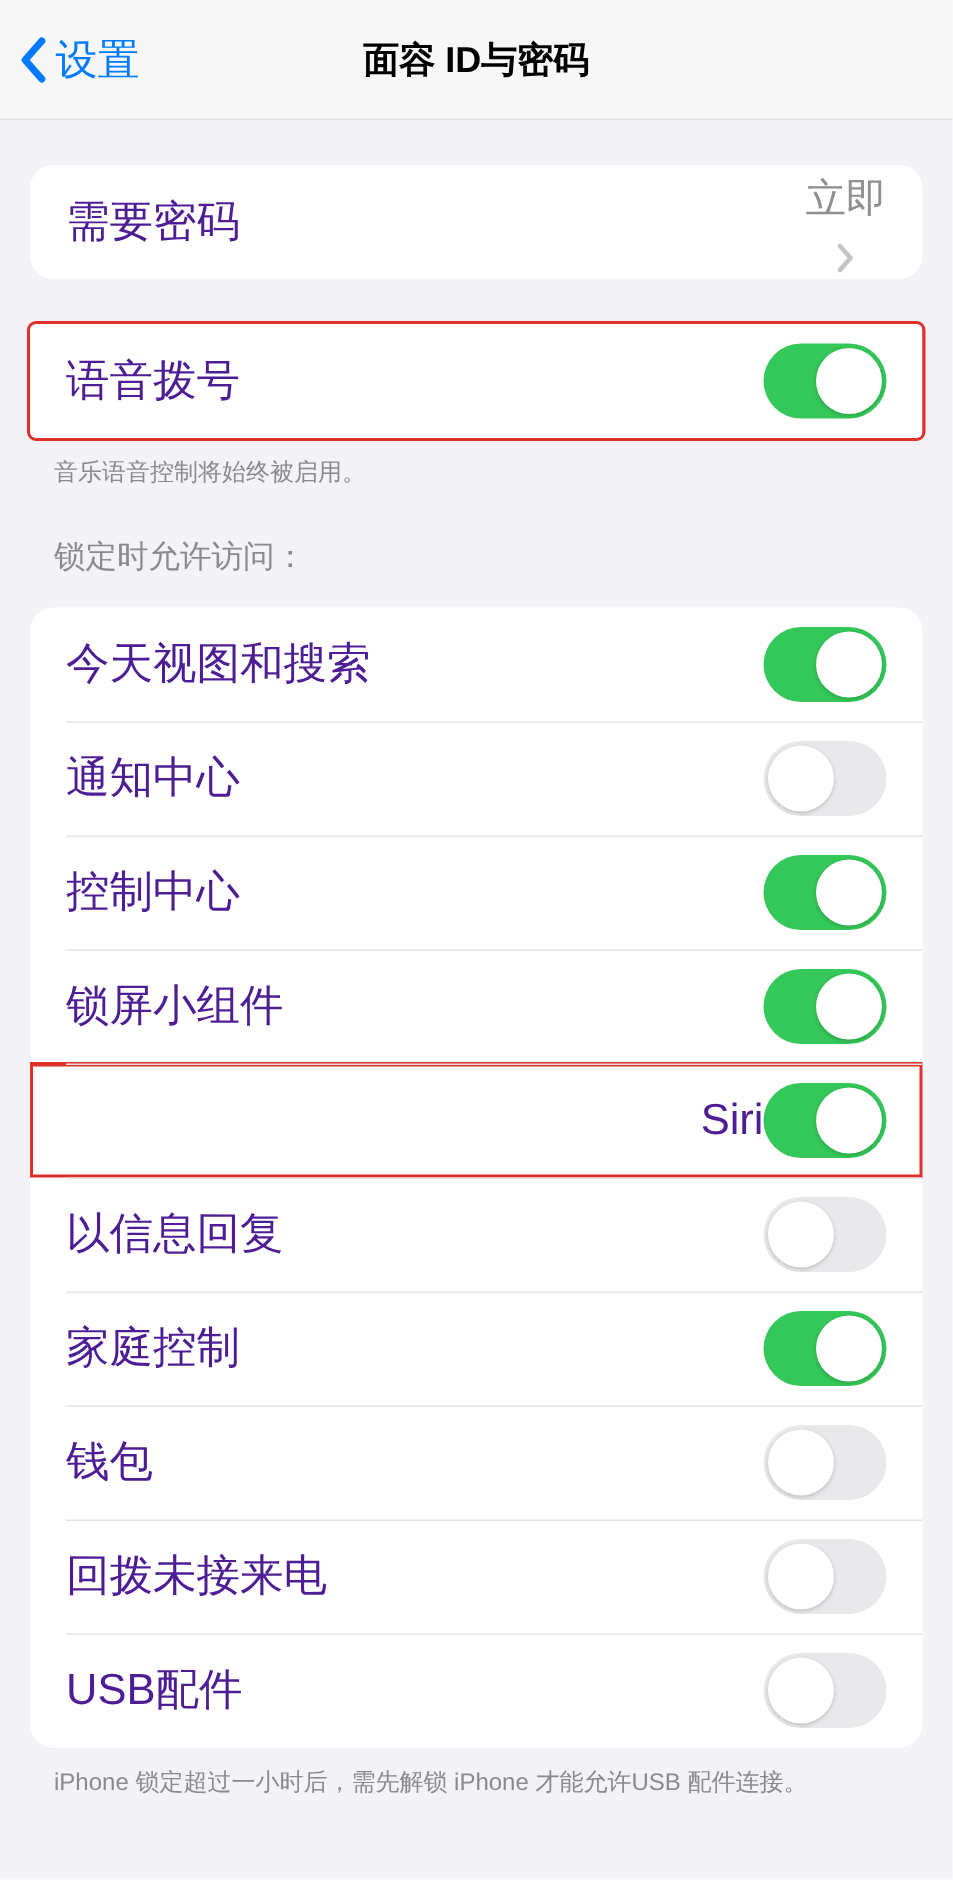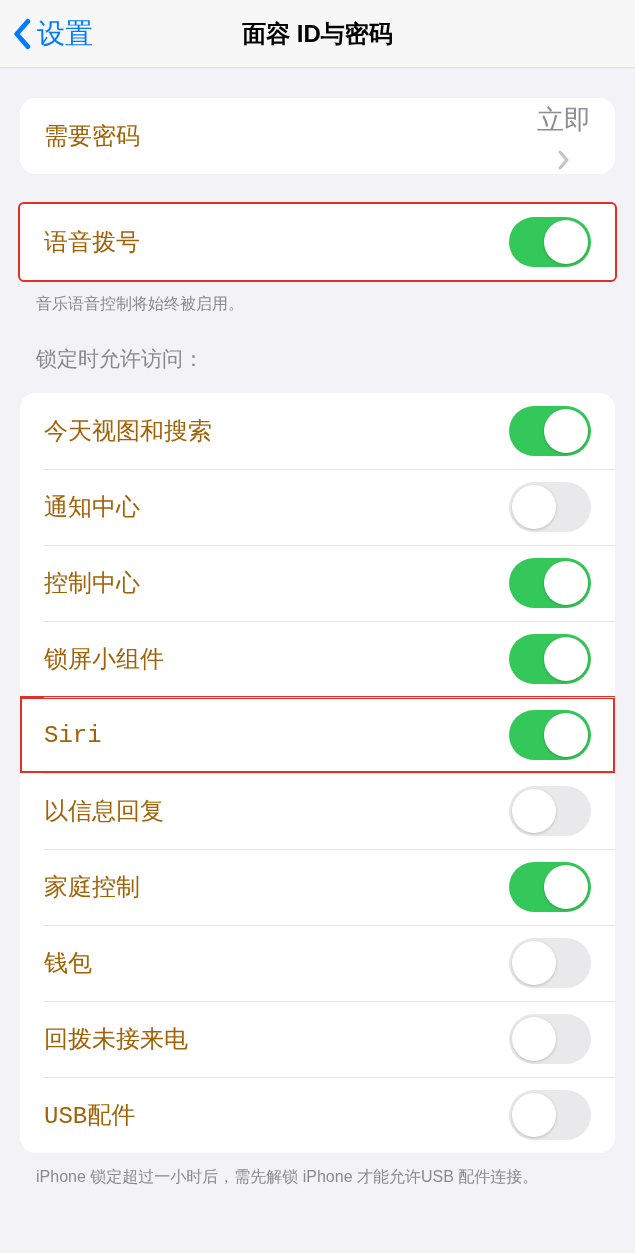--- a/index.html
+++ b/index.html
@@ -11,21 +11,21 @@
     body {
       font-family: -apple-system, BlinkMacSystemFont, "PingFang SC", "Helvetica Neue", sans-serif;
       background: #f2f2f7;
       width: 635px;
       height: 1253px;
       overflow: hidden;
     }
     .header {
       display: flex;
       align-items: center;
-      height: 68px;
+      height: 80px;
       background: #f7f7f7;
       border-bottom: 1px solid #e0e0e0;
       position: relative;
     }
     .back-button {
       display: flex;
       align-items: center;
       padding-left: 12px;
       color: #007aff;
       font-size: 28px;
@@ -77,26 +77,26 @@
       position: absolute;
       top: 0;
       left: 24px;
       right: 0;
       height: 1px;
       background: #e4e4e7;
     }
     .row.highlighted {
       outline: 3px solid #e03028;
       outline-offset: -2px;
+      justify-content: flex-end;
     }
     .row-label {
-      font-size: 24px;
-      color: #a16207;
+      font-size: 29px;
+      color: #4c1d95;
       font-weight: 400;
-      font-family: Liberation Mono, monospace;
     }
     .row-right {
       display: flex;
       align-items: center;
       gap: 12px;
       flex-direction: column;
     }
     .row-value {
       font-size: 27px;
       color: #8e8e93;

